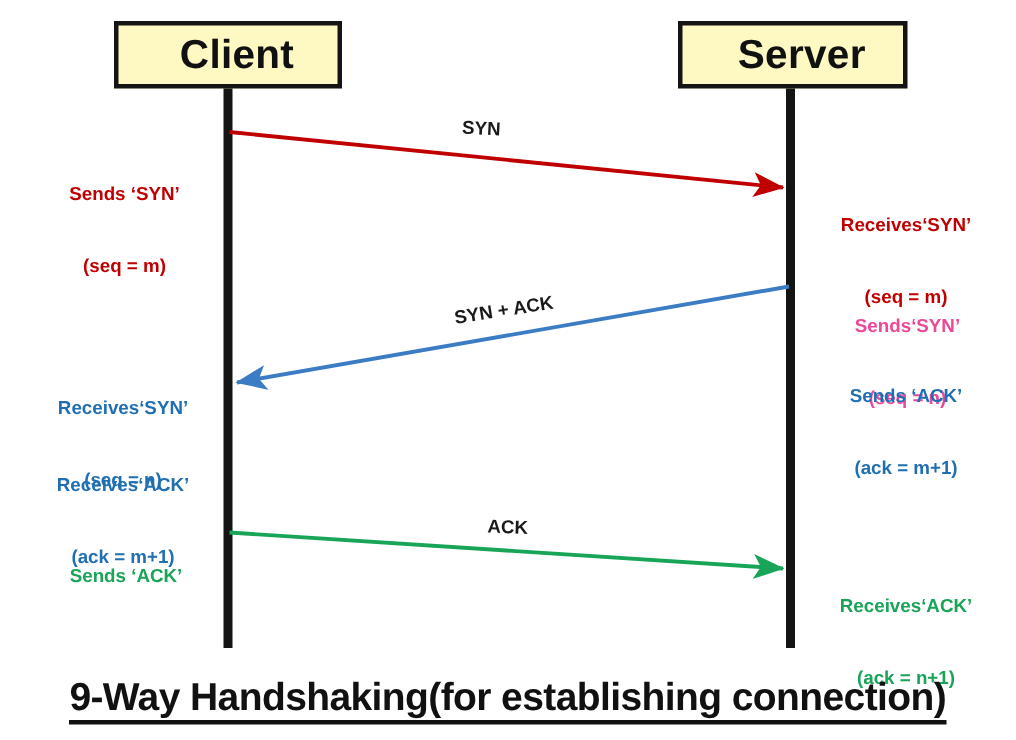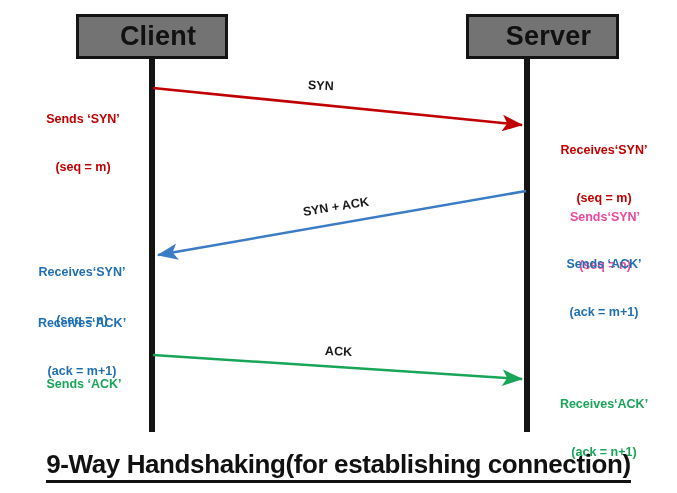--- a/index.html
+++ b/index.html
@@ -20,21 +20,21 @@
     left: 0;
     top: 0;
     width: 677px;
     height: 493px;
     pointer-events: none;
   }
   .node-box {
     position: absolute;
     box-sizing: border-box;
     border: 3px solid #141414;
-    background: #737373;
+    background: #fef9c3;
     display: flex;
     align-items: center;
     justify-content: center;
     color: #111111;
     font-weight: bold;
     letter-spacing: 0.2px;
     padding-left: 12px;
   }
   .note {
     position: absolute;
@@ -93,37 +93,37 @@
 
     <line x1="526" y1="191" x2="158" y2="255" stroke="#3B7CC4" stroke-width="2.6" marker-end="url(#ah-blue)"></line>
 
     <line x1="153" y1="355" x2="522" y2="379" stroke="#18A558" stroke-width="2.6" marker-end="url(#ah-green)"></line>
   </svg>
 
   <div class="node-box" style="left:76px; top:14px; width:152px; height:45px; font-size:27px;">
     <span>Client</span>
   </div>
 
-  <div class="node-box" style="left:452px; top:14px; width:153px; height:45px; font-size:27px;margin-left:14px;">
+  <div class="node-box" style="left:452px; top:14px; width:153px; height:45px; font-size:27px;">
     <span>Server</span>
   </div>
 
   <div class="msg-label" style="left:308px; top:78px; color:#1a1a1a; transform: rotate(3deg);">
     <span>SYN</span>
   </div>
 
   <div class="msg-label" style="left:303px; top:205px; color:#1a1a1a; transform: rotate(-9deg);">
     <span>SYN + ACK</span>
   </div>
 
   <div class="msg-label" style="left:325px; top:344px; color:#1a1a1a; transform: rotate(2deg);">
     <span>ACK</span>
   </div>
 
-  <div class="note left-col" style="left:22px; top:79px; width:122px; color:#C00000;">
+  <div class="note left-col" style="left:22px; top:89px; width:122px; color:#C00000;">
     <div>Sends ‘SYN’</div>
     <div>(seq = m)</div>
   </div>
 
   <div class="note left-col" style="left:20px; top:232px; width:124px; color:#1F6FB2;">
     <div>Receives‘SYN’</div>
     <div>(seq = n)</div>
   </div>
 
   <div class="note left-col" style="left:20px; top:283px; width:124px; color:#1F6FB2;">

